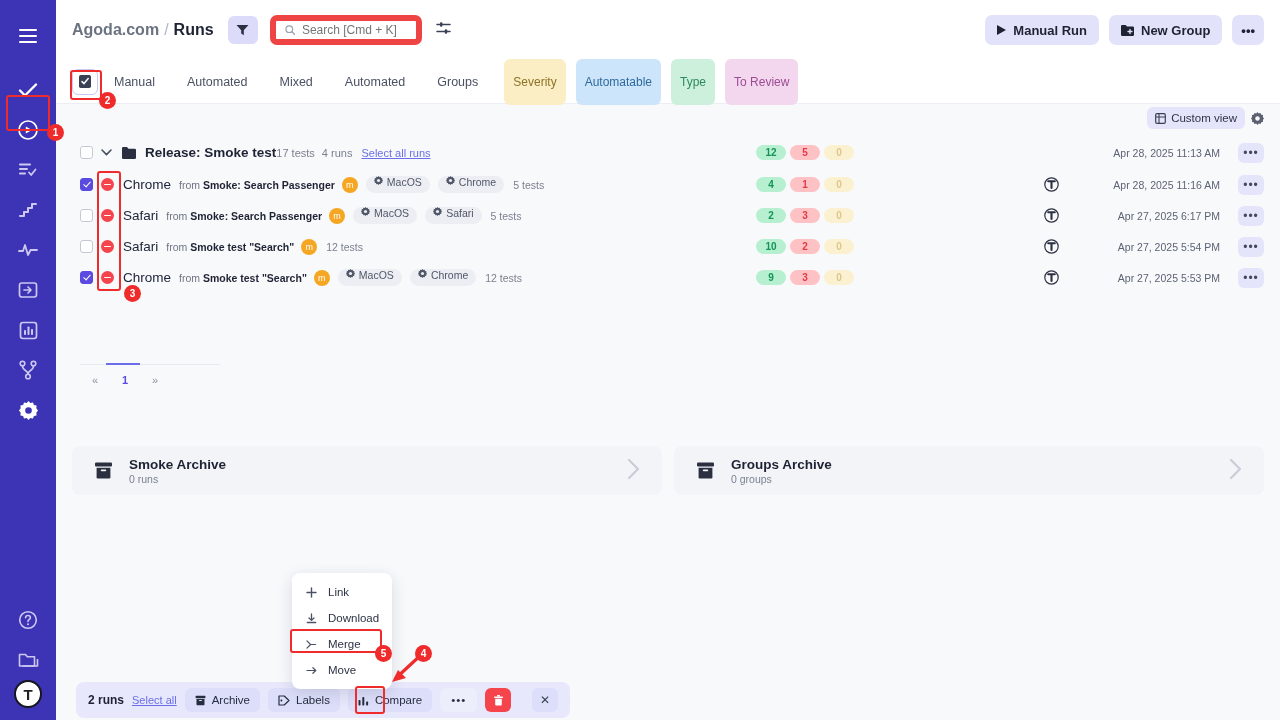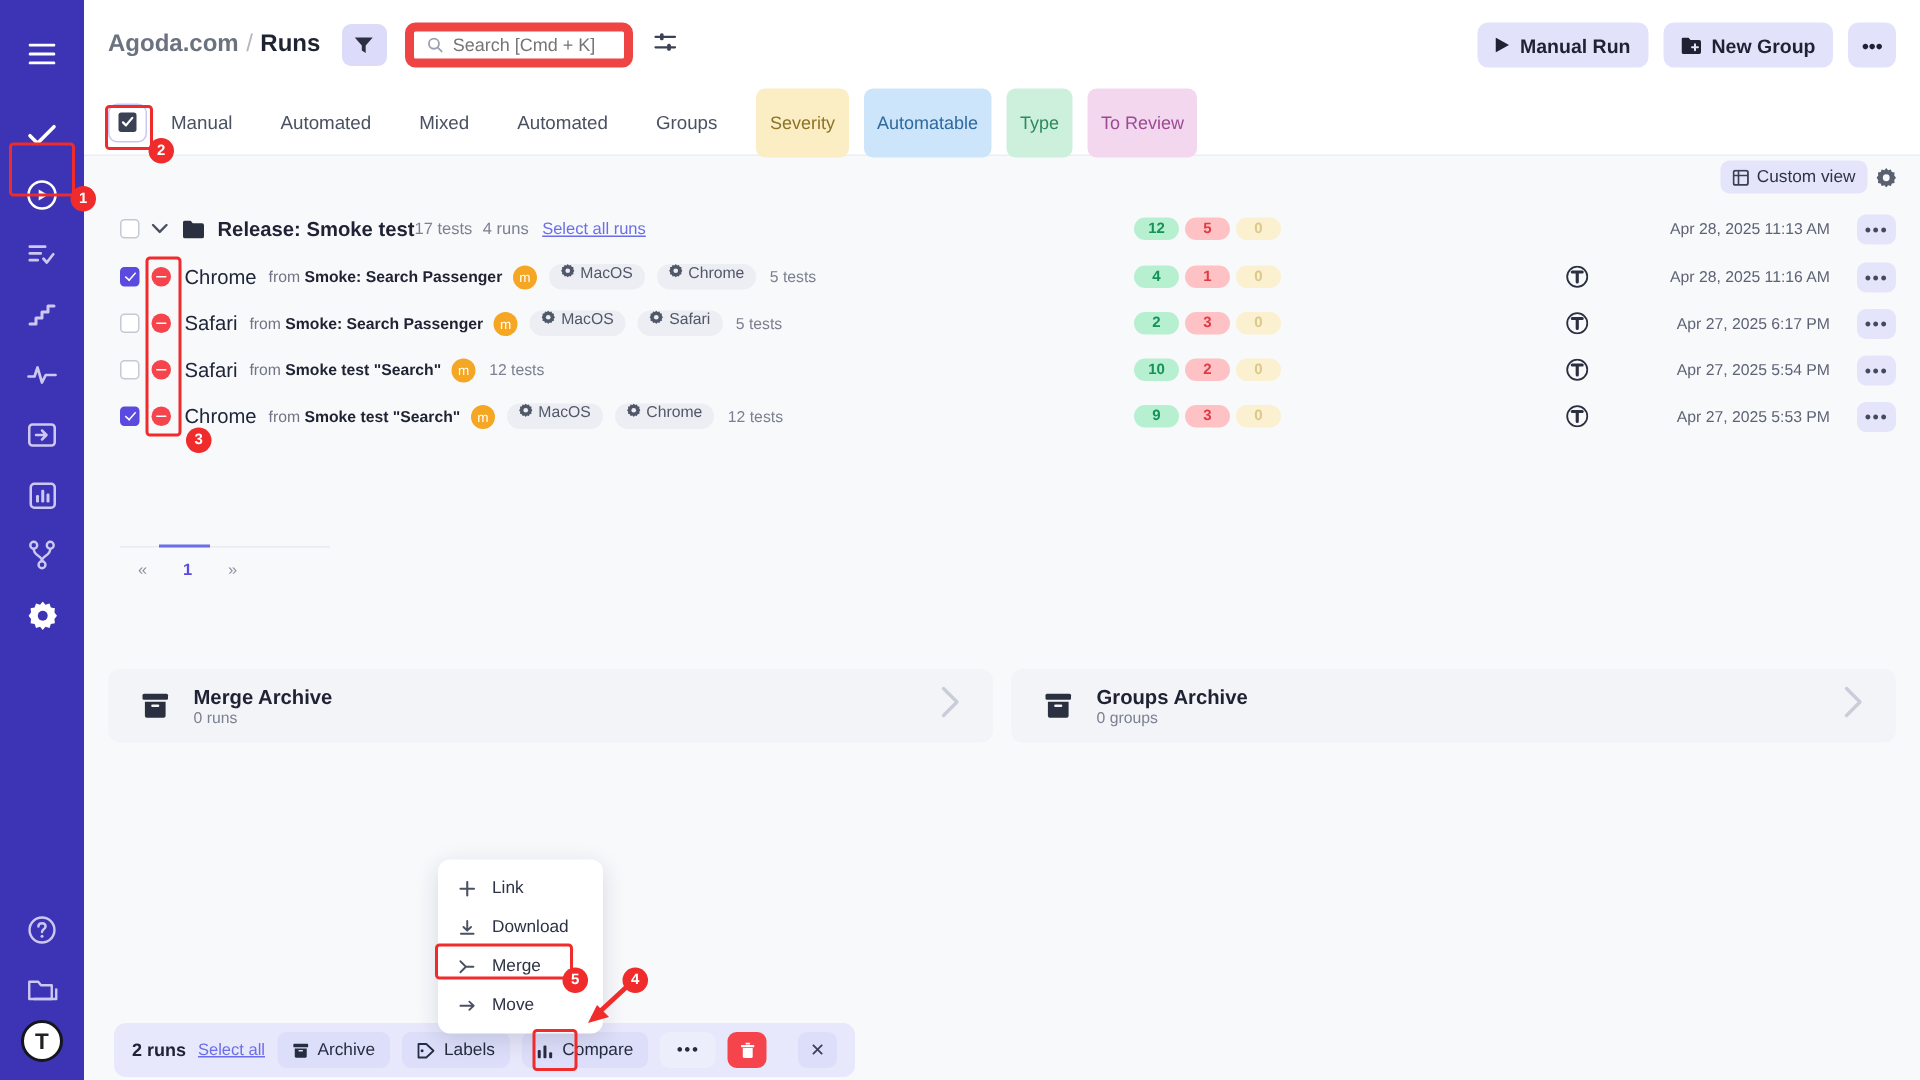--- a/index.html
+++ b/index.html
@@ -161,21 +161,21 @@
     padding: 0 22px; cursor: pointer;
   }
   .arc-ic { color: #2b3040; display: flex; }
   .arc-txt { margin-left: 16px; }
   .arc-t { font-size: 13.5px; font-weight: 700; color: #1e2233; }
   .arc-s { font-size: 10.5px; color: #7b8191; margin-top: 1px; }
   .arc-chev { margin-left: auto; color: #c8cdd8; }
 
   
   .ctx {
-    position: absolute; left: 292px; top: 573px; width: 110px; background: #fff; border-radius: 8px;
+    position: absolute; left: 292px; top: 573px; width: 100px; background: #fff; border-radius: 8px;
     box-shadow: 0 4px 16px rgba(25,30,60,.14); padding: 6px 0; z-index: 30;
   }
   .ctx-item {
     height: 26px; display: flex; align-items: center; gap: 11px; padding: 0 14px; font-size: 11.5px;
     color: #2d3344; cursor: pointer;
   }
   .ctx-item .ci { color: #4a5163; display: flex; width: 11px; justify-content: center; }
 
   
   .actionbar {
@@ -541,21 +541,21 @@
   <div class="archives">
     <div class="arc">
       <div class="arc-ic">
         <svg width="19" height="19" viewBox="0 0 19 19" fill="currentColor">
             <rect x="1" y="1.5" width="17" height="4" rx="1"></rect>
             <path d="M2.6 6.8 H16.4 V16.2 A1.3 1.3 0 0 1 15.1 17.5 H3.9 A1.3 1.3 0 0 1 2.6 16.2 Z"></path>
             <rect x="6.8" y="8.6" width="5.4" height="1.7" rx=".8" fill="#f2f4f8"></rect>
           </svg>
       </div>
       <div class="arc-txt">
-        <div class="arc-t">Merge Archive</div>
+        <div class="arc-t">Smoke Archive</div>
         <div class="arc-s">0 runs</div>
       </div>
       <div class="arc-chev">
         <svg width="13" height="22" viewBox="0 0 13 22" fill="none">
             <path d="M2 2 L11 11 L2 20" stroke="currentColor" stroke-width="2.2" stroke-linecap="round" stroke-linejoin="round"></path>
           </svg>
       </div>
     </div>
     <div class="arc">
       <div class="arc-ic">

